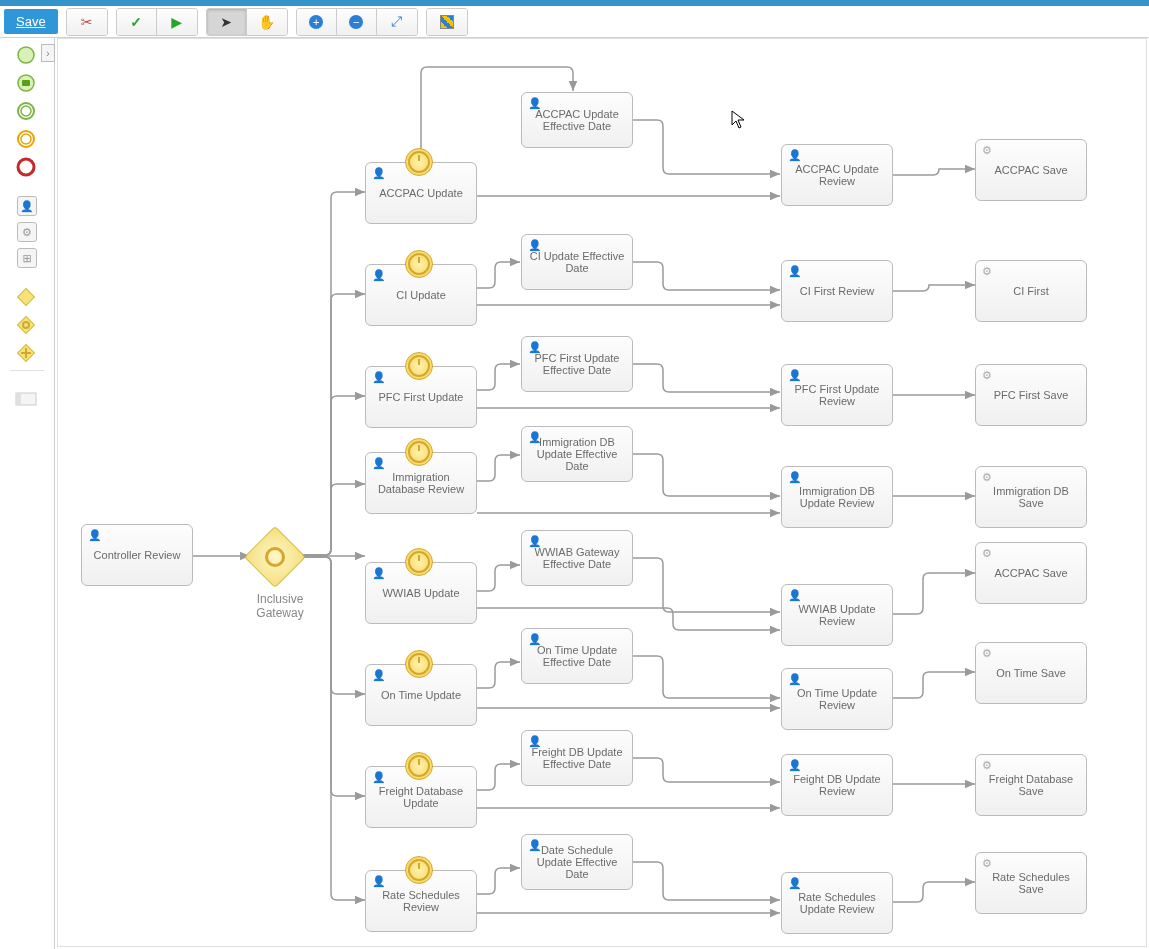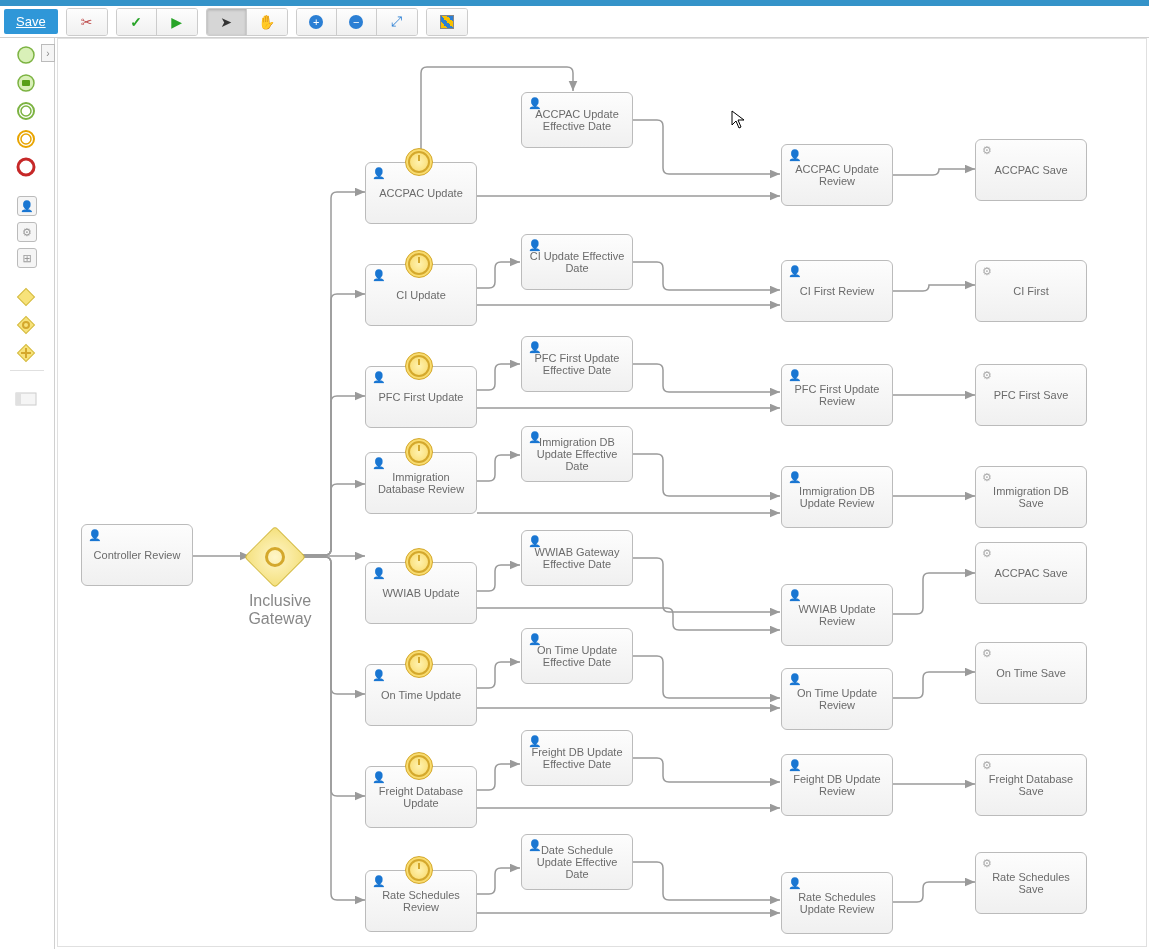--- a/index.html
+++ b/index.html
@@ -140,21 +140,21 @@
   .gateway-inner {
     position:absolute;
     width:20px;height:20px;
     border:3px solid #d4a82c;
     border-radius:50%;
     top:50%;left:50%;
     transform:translate(-50%,-50%) rotate(-45deg);
   }
   .gateway-label {
     position:absolute;
-    font-size:16px;color:#888;
+    font-size:12px;color:#888;
     text-align:center;
   }
 
   .timer {
     position: absolute;
     width: 28px; height: 28px;
     border-radius: 50%;
     background: radial-gradient(circle,#fff2b0,#f5cf4b);
     border: 1px solid #d4a82c;
     display:flex;align-items:center;justify-content:center;

